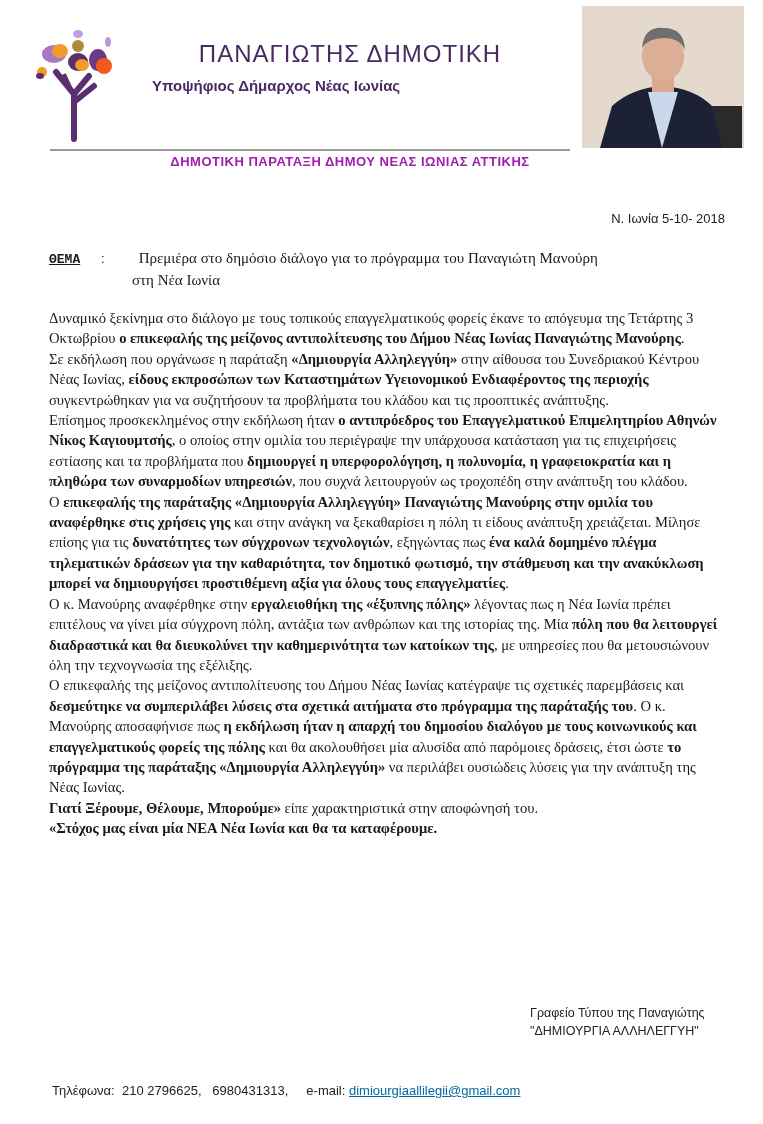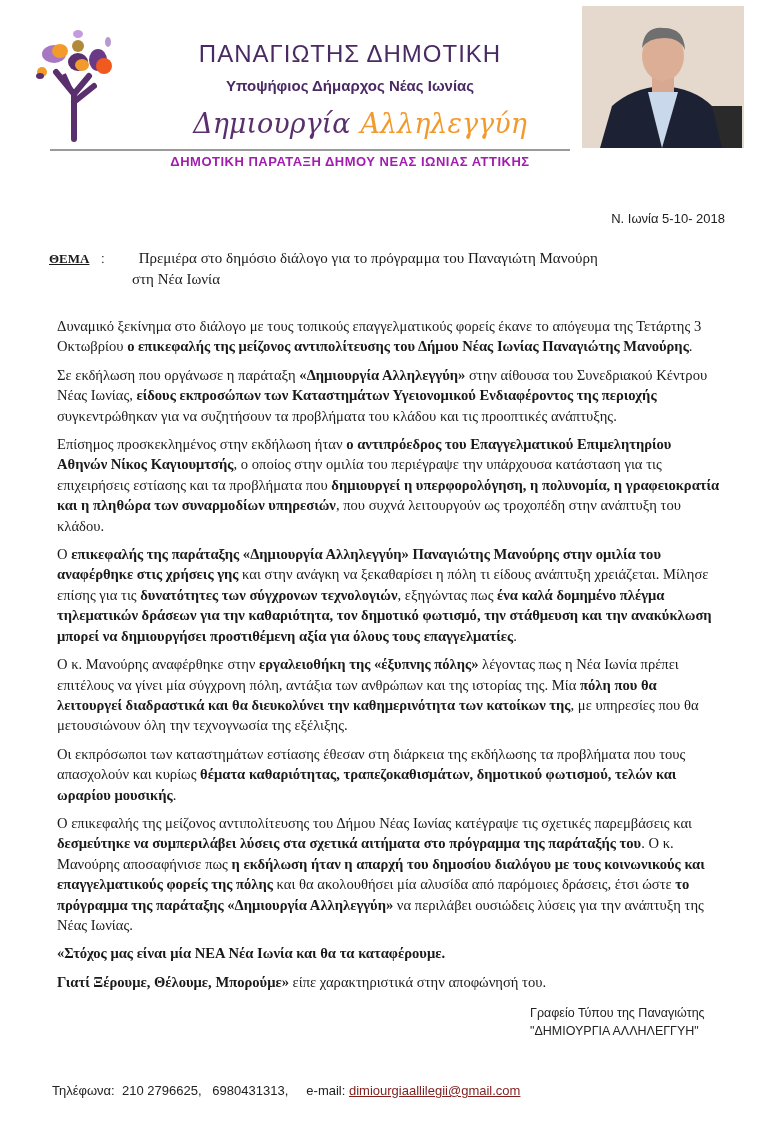--- a/index.html
+++ b/index.html
@@ -2,48 +2,48 @@
 <html><head>
 <meta charset="utf-8">
 <style>
   html, body { margin: 0; padding: 0; background: #ffffff; }
   body { width: 763px; height: 1124px; position: relative; overflow: hidden; color: #1a1a1a; }
 
   .header { position: absolute; left: 0; top: 0; width: 763px; height: 175px; }
   .logo { position: absolute; left: 34px; top: 24px; width: 80px; height: 120px; }
   .cand-name { position: absolute; left: 140px; top: 40px; width: 420px; text-align: center;
     font-family: "Liberation Sans", sans-serif; font-size: 24px; color: #4a2a63; letter-spacing: 1px; }
-  .cand-sub { position: absolute; left: 140px; top: 77px; width: 420px; text-align: center;
+  .cand-sub { position: absolute; left: 152px; top: 77px; width: 420px; 
     font-family: "Liberation Sans", sans-serif; font-size: 15px; font-weight: bold; color: #4a2a63; }
   .party-script { position: absolute; left: 150px; top: 108px; width: 420px; text-align: center;
     font-family: "DejaVu Serif", serif; font-style: italic; font-size: 27px; }
   .party-script .p1 { color: #5a2f6e; }
   .party-script .p2 { color: #f39a2c; margin-left: 10px; }
   .header-rule { position: absolute; left: 50px; top: 149px; width: 520px; height: 2px; background: #9a9a9a; }
   .party-full { position: absolute; left: 140px; top: 154px; width: 420px; text-align: center;
     font-family: "Liberation Sans", sans-serif; font-size: 13px; font-weight: bold; color: #a21caf; letter-spacing: 0.5px; }
   .photo { position: absolute; left: 582px; top: 6px; width: 162px; height: 142px; background: #e6dcd1; overflow: hidden; }
 
   .date { position: absolute; right: 38px; top: 211px; font-family: "Liberation Sans", sans-serif; font-size: 13px; color: #222; }
 
   .subject { position: absolute; left: 49px; top: 248px; width: 650px; font-family: "Liberation Serif", serif; font-size: 15px; line-height: 21px; }
-  .subject .lbl { font-family: Liberation Serif, serif; font-weight: bold; font-size: 13px; text-decoration: underline; color: #1a1a1a; display: inline-block; width: 65px; }
+  .subject .lbl { font-family: Liberation Mono, monospace; font-weight: bold; font-size: 13px; text-decoration: underline; color: #1a1a1a; display: inline-block; width: 65px; }
   .subject .lbl-colon { font-family: "Liberation Sans", sans-serif; font-size: 13px; margin-left: -13px; margin-right: 8px; }
   .subject .ttl { font-weight: normal; margin-left: 26px; }
   .subject .ttl2 { display: block; padding-left: 83px; font-weight: normal; }
 
   .body-text { position: absolute; left: 49px; top: 308px; width: 680px;
     font-family: "Liberation Serif", serif; font-size: 14.6px; line-height: 20.4px; color: #1a1a1a; }
-  .body-text p { margin: 8px; }
+  .body-text p { margin: 0; }
   .body-text b { font-weight: bold; }
 
   .signature { position: absolute; left: 530px; top: 1004px; font-family: "Liberation Sans", sans-serif; font-size: 12.5px; line-height: 18px; color: #222; }
 
   .contact { position: absolute; left: 52px; top: 1083px; font-family: "Liberation Sans", sans-serif; font-size: 13px; color: #222; white-space: pre; }
-  .contact a { color: #7f1d1d; text-decoration: underline; }
+  .contact a { color: #0369a1; text-decoration: underline; }
 </style>
 </head>
 <body>
 
 <div class="header">
   <svg class="logo" viewBox="0 0 80 120">
     <path d="M40 115 L40 70 L22 48 M40 70 L55 52 M40 78 L60 62" stroke="#5a2f6e" stroke-width="6" fill="none" stroke-linecap="round"></path>
     <path d="M40 72 L30 50" stroke="#5a2f6e" stroke-width="4" fill="none"></path>
     <ellipse cx="20" cy="30" rx="12" ry="9" fill="#a777c4"></ellipse>
     <ellipse cx="26" cy="27" rx="8" ry="7" fill="#f39a2c"></ellipse>
@@ -53,23 +53,20 @@
     <ellipse cx="44" cy="10" rx="5" ry="4" fill="#c49be0"></ellipse>
     <ellipse cx="64" cy="36" rx="9" ry="11" fill="#6b3a86"></ellipse>
     <ellipse cx="70" cy="42" rx="8" ry="8" fill="#f05a1e"></ellipse>
     <ellipse cx="74" cy="18" rx="3" ry="5" fill="#b89ad0"></ellipse>
     <ellipse cx="8" cy="48" rx="5" ry="5" fill="#f39a2c"></ellipse>
     <ellipse cx="6" cy="52" rx="4" ry="3" fill="#5a2f6e"></ellipse>
   </svg>
 
   <div class="cand-name">ΠΑΝΑΓΙΩΤΗΣ  ΔΗΜΟΤΙΚΗ</div>
   <div class="cand-sub">Υποψήφιος Δήμαρχος Νέας Ιωνίας</div>
-  <div class="party-script">
-    <span class="p1">Δημιουργία</span><span class="p2">Αλληλεγγύη</span>
-  </div>
   <div class="header-rule"></div>
   <div class="party-full">ΔΗΜΟΤΙΚΗ ΠΑΡΑΤΑΞΗ ΔΗΜΟΥ ΝΕΑΣ ΙΩΝΙΑΣ ΑΤΤΙΚΗΣ</div>
 
   <div class="photo">
     <svg width="162" height="142" viewBox="0 0 162 142">
       <rect width="162" height="142" fill="#e4d9cc"></rect>
       <rect x="130" y="100" width="30" height="42" fill="#2a2a2a"></rect>
       <path d="M18 142 L30 100 Q50 82 80 80 Q112 82 130 100 L140 142 Z" fill="#1c2233"></path>
       <path d="M66 86 L80 142 L96 86 Z" fill="#c9d8ea"></path>
       <rect x="70" y="62" width="22" height="24" fill="#d8a890"></rect>
@@ -85,24 +82,23 @@
   <span class="lbl">ΘΕΜΑ</span><span class="lbl-colon">:</span><span class="ttl">Πρεμιέρα στο δημόσιο διάλογο για το πρόγραμμα του Παναγιώτη Μανούρη</span>
   <span class="ttl2">στη Νέα Ιωνία</span>
 </div>
 
 <div class="body-text" id="body-text">
     <p><span> Δυναμικό ξεκίνημα στο διάλογο με τους τοπικούς επαγγελματικούς φορείς έκανε το απόγευμα της Τετάρτης 3 Οκτωβρίου </span><b>ο επικεφαλής της μείζονος αντιπολίτευσης του Δήμου Νέας Ιωνίας Παναγιώτης Μανούρης</b><span>.</span></p>
     <p><span>Σε εκδήλωση που οργάνωσε η παράταξη </span><b>«Δημιουργία Αλληλεγγύη»</b><span> στην αίθουσα του Συνεδριακού Κέντρου Νέας Ιωνίας, </span><b>είδους εκπροσώπων των Καταστημάτων Υγειονομικού Ενδιαφέροντος της περιοχής</b><span> συγκεντρώθηκαν για να συζητήσουν τα προβλήματα του κλάδου και τις προοπτικές ανάπτυξης.</span></p>
     <p><span>Επίσημος προσκεκλημένος στην εκδήλωση ήταν </span><b>ο αντιπρόεδρος του Επαγγελματικού Επιμελητηρίου Αθηνών Νίκος Καγιουμτσής</b><span>, ο οποίος στην ομιλία του περιέγραψε την υπάρχουσα κατάσταση για τις επιχειρήσεις εστίασης και τα προβλήματα που </span><b>δημιουργεί η υπερφορολόγηση, η πολυνομία, η γραφειοκρατία και η πληθώρα των συναρμοδίων υπηρεσιών</b><span>, που συχνά λειτουργούν ως τροχοπέδη στην ανάπτυξη του κλάδου.</span></p>
     <p><span>Ο </span><b>επικεφαλής της παράταξης «Δημιουργία Αλληλεγγύη» Παναγιώτης Μανούρης στην ομιλία του αναφέρθηκε στις χρήσεις γης</b><span> και στην ανάγκη να ξεκαθαρίσει η πόλη τι είδους ανάπτυξη χρειάζεται. Μίλησε επίσης για τις </span><b>δυνατότητες των σύγχρονων τεχνολογιών</b><span>, εξηγώντας πως </span><b>ένα καλά δομημένο πλέγμα τηλεματικών δράσεων για την καθαριότητα, τον δημοτικό φωτισμό, την στάθμευση και την ανακύκλωση μπορεί να δημιουργήσει προστιθέμενη αξία για όλους τους επαγγελματίες</b><span>.</span></p>
     <p><span>Ο κ. Μανούρης αναφέρθηκε στην </span><b>εργαλειοθήκη της «έξυπνης πόλης»</b><span> λέγοντας πως η Νέα Ιωνία πρέπει επιτέλους να γίνει μία σύγχρονη πόλη, αντάξια των ανθρώπων και της ιστορίας της. Μία </span><b>πόλη που θα λειτουργεί διαδραστικά και θα διευκολύνει την καθημερινότητα των κατοίκων της</b><span>, με υπηρεσίες που θα μετουσιώνουν όλη την τεχνογνωσία της εξέλιξης.</span></p>
-    <p><span>Οι εκπρόσωποι των καταστημάτων εστίασης έθεσαν στη διάρκεια της εκδήλωσης τα προβλήματα που τους απασχολούν και κυρίως </span><b>θέματα καθαριότητας, τραπεζοκαθισμάτων, δημοτικού φωτισμού, τελών και ωραρίου μουσικής</b><span>.</span></p>
     <p><span>Ο επικεφαλής της μείζονος αντιπολίτευσης του Δήμου Νέας Ιωνίας κατέγραψε τις σχετικές παρεμβάσεις και </span><b>δεσμεύτηκε να συμπεριλάβει λύσεις στα σχετικά αιτήματα στο πρόγραμμα της παράταξής του</b><span>. Ο κ. Μανούρης αποσαφήνισε πως </span><b>η εκδήλωση ήταν η απαρχή του δημοσίου διαλόγου με τους κοινωνικούς και επαγγελματικούς φορείς της πόλης</b><span> και θα ακολουθήσει μία αλυσίδα από παρόμοιες δράσεις, έτσι ώστε </span><b>το πρόγραμμα της παράταξης «Δημιουργία Αλληλεγγύη»</b><span> να περιλάβει ουσιώδεις λύσεις για την ανάπτυξη της Νέας Ιωνίας.</span></p>
+    <p><b>Γιατί Ξέρουμε, Θέλουμε, Μπορούμε»</b><span> είπε χαρακτηριστικά στην αποφώνησή του.</span></p>
     <p><b>«Στόχος μας είναι μία ΝΕΑ Νέα Ιωνία και θα τα καταφέρουμε.</b></p>
-    <p><b>Γιατί Ξέρουμε, Θέλουμε, Μπορούμε»</b><span> είπε χαρακτηριστικά στην αποφώνησή του.</span></p>
   </div>
 
 <div class="signature">
   <div>Γραφείο Τύπου της Παναγιώτης</div>
   <div>"ΔΗΜΙΟΥΡΓΙΑ ΑΛΛΗΛΕΓΓΥΗ"</div>
 </div>
 
 <div class="contact"><span>Τηλέφωνα:</span>  <span>210 2796625,</span>   <span>6980431313,</span>     <span>e-mail:</span> <a href="mailto:dimiourgiaallilegii@gmail.com">dimiourgiaallilegii@gmail.com</a></div>
 
 </body></html>

